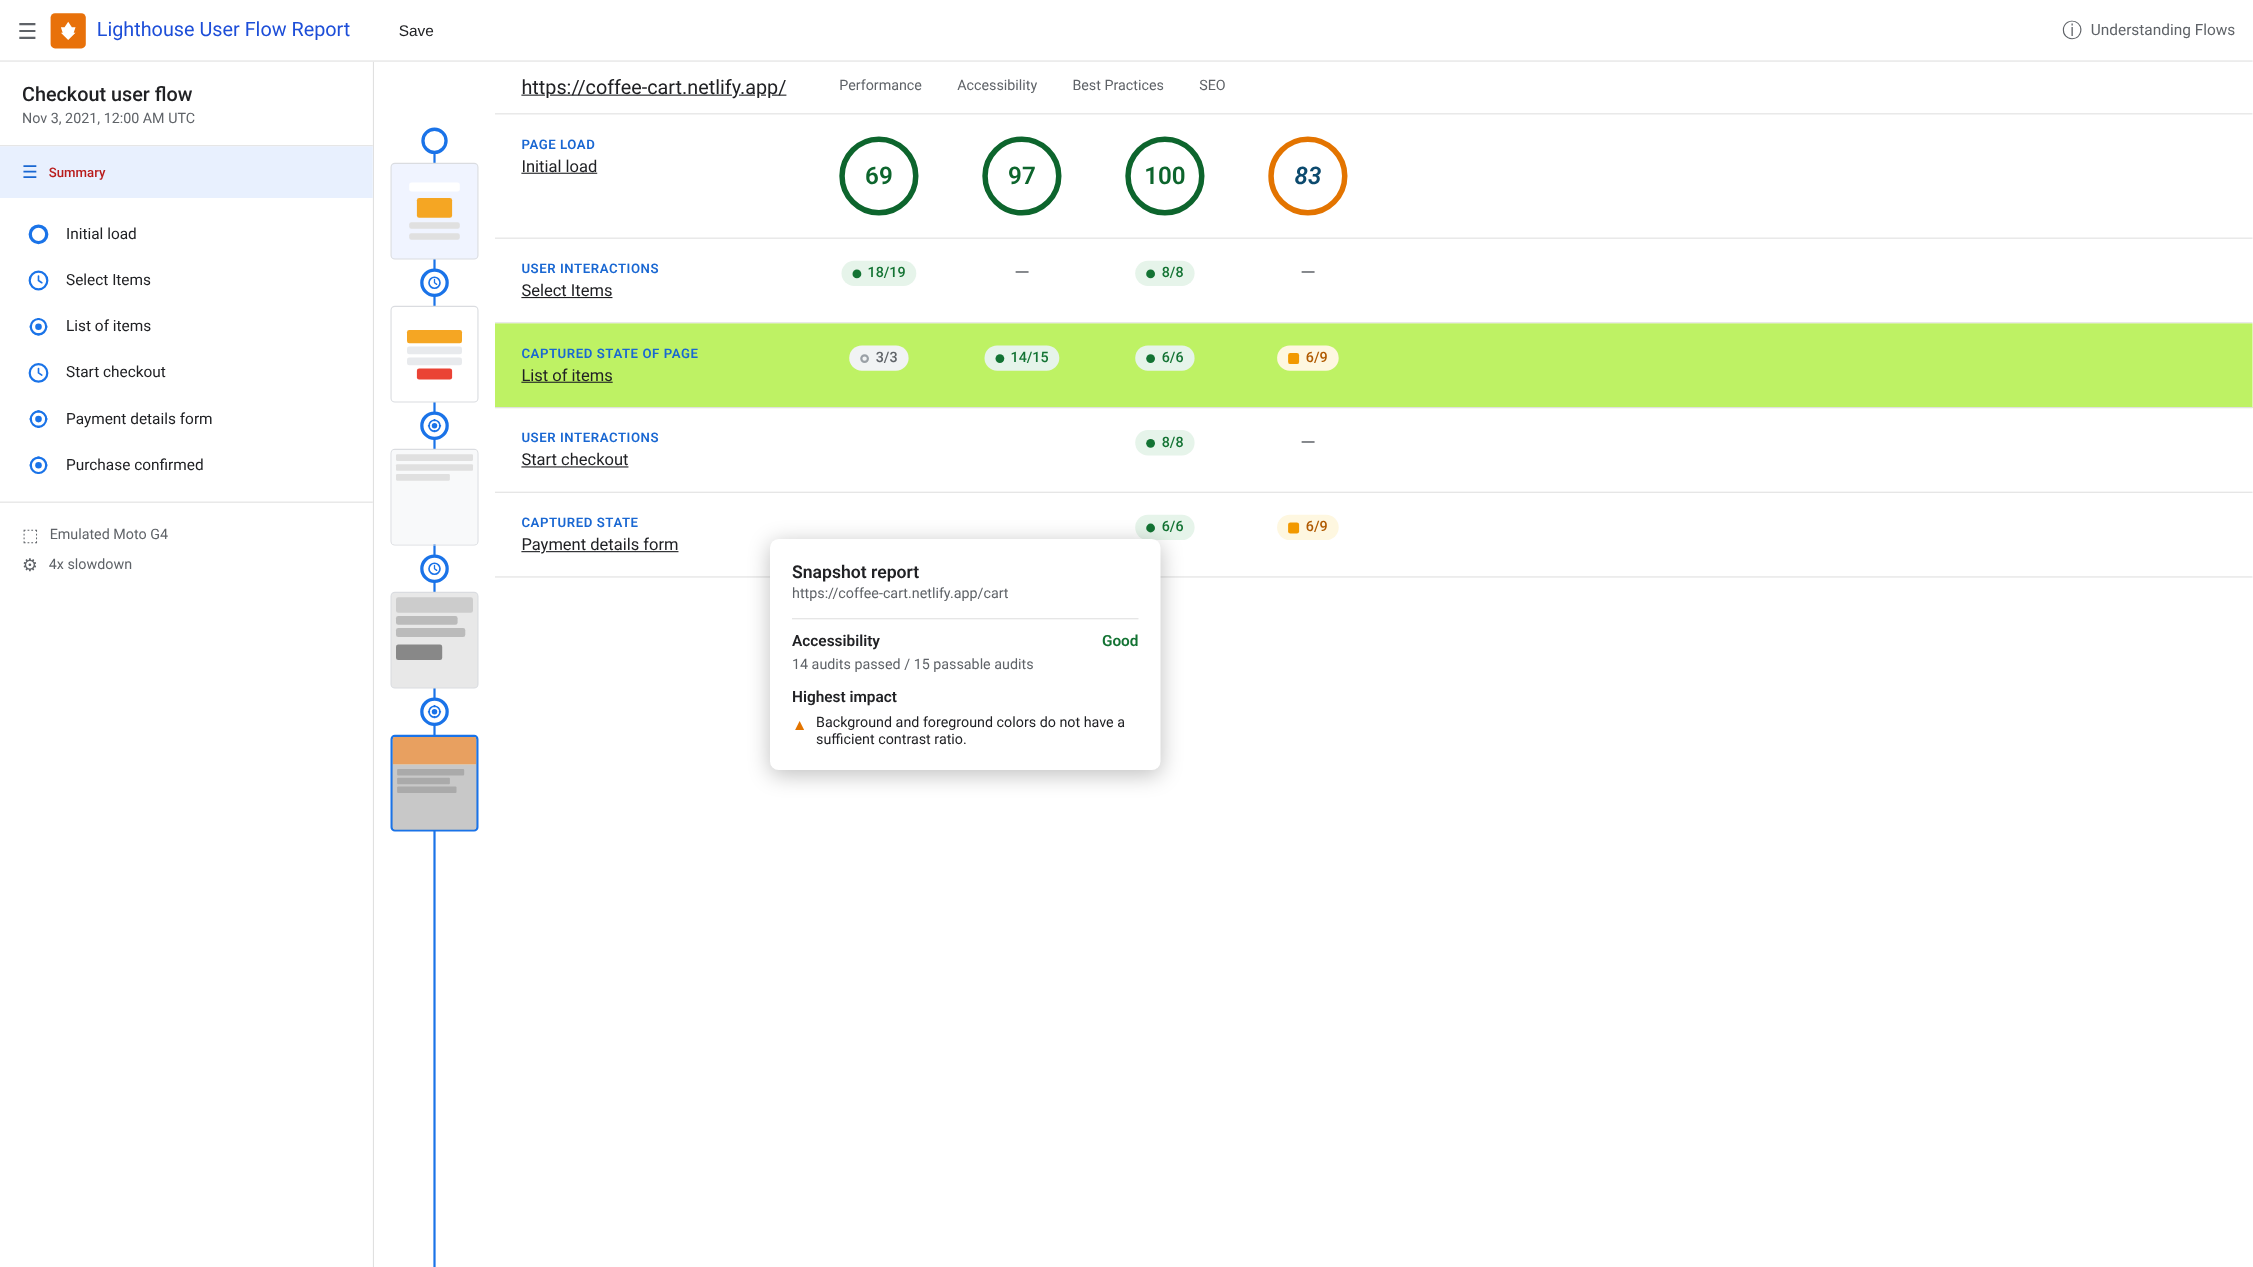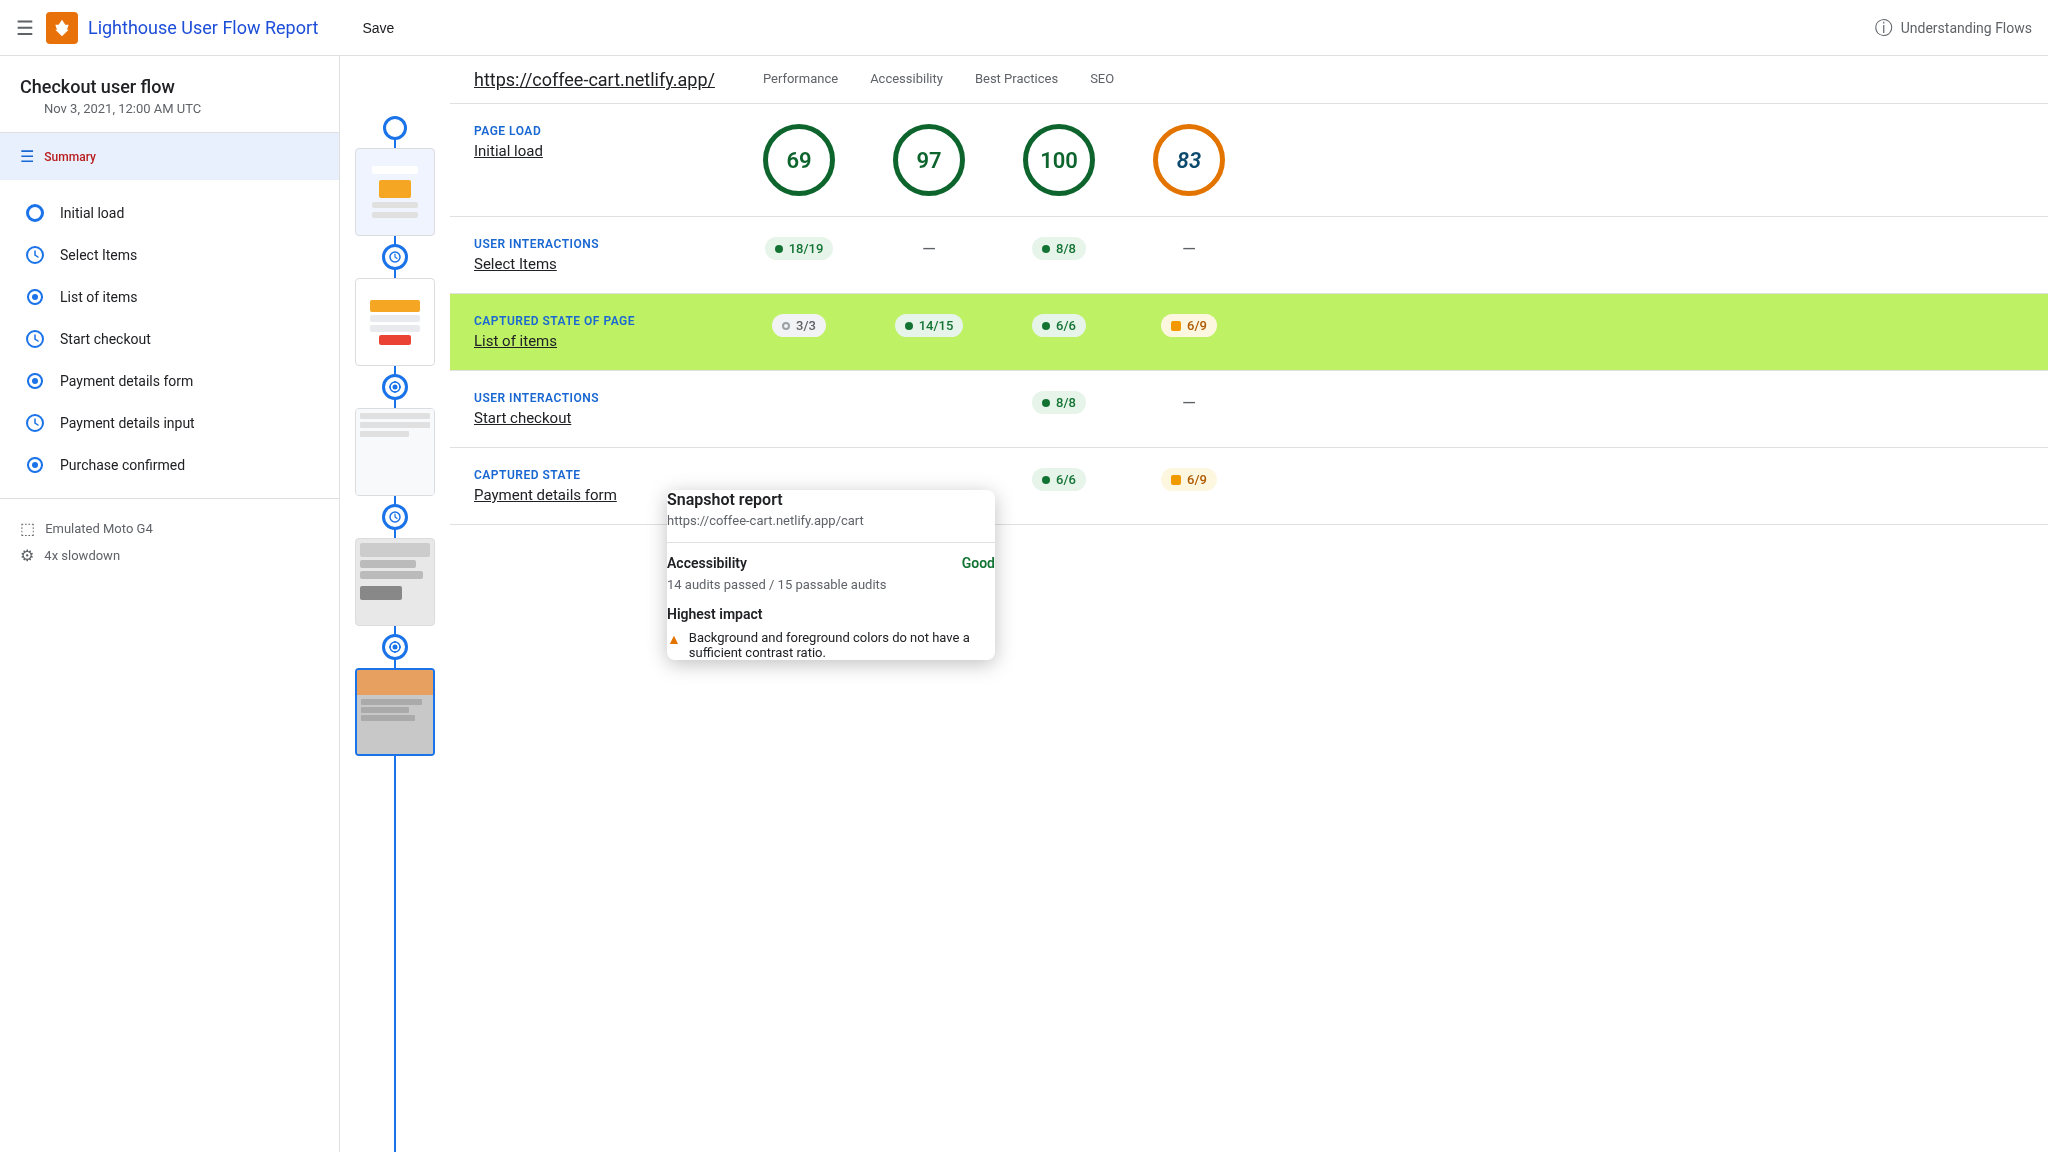--- a/index.html
+++ b/index.html
@@ -18,21 +18,21 @@
     .header-save { font-size: 14px; color: #202124; cursor: pointer; background: none; border: none; padding: 6px 12px; }
     .header-right { margin-left: auto; display: flex; align-items: center; gap: 8px; color: #5f6368; cursor: pointer; }
     .header-right .help-icon { font-size: 18px; }
 
     
     .layout { display: flex; height: calc(100vh - 56px); }
 
     
     .sidebar { width: 340px; min-width: 340px; border-right: 1px solid #e0e0e0; overflow-y: auto; background: #fff; }
     .sidebar-flow-title { padding: 20px 20px 4px; font-size: 18px; font-weight: 500; }
-    .sidebar-flow-date { padding: 0 20px 16px; font-size: 13px; color: #5f6368; margin-left: 24px; }
+    .sidebar-flow-date { padding: 0 20px 16px; font-size: 13px; color: #5f6368; }
     .sidebar-divider { border: none; border-top: 1px solid #e0e0e0; }
     .sidebar-summary { display: flex; align-items: center; gap: 10px; padding: 14px 20px; background: #e8f0fe; cursor: pointer; }
     .sidebar-summary .icon { color: #1967d2; font-size: 16px; }
     .sidebar-summary-label { font-size: 12px; font-weight: 500; color: #b91c1c; }
     .sidebar-steps { padding: 12px 0; }
     .sidebar-step { display: flex; align-items: center; gap: 14px; padding: 10px 24px; cursor: pointer; }
     .step-icon { width: 22px; height: 22px; display: flex; align-items: center; justify-content: center; flex-shrink: 0; }
     .step-icon-circle { width: 18px; height: 18px; border-radius: 50%; border: 3px solid #1a73e8; background: #fff; }
     .step-label { font-size: 14px; color: #202124; }
     .sidebar-footer { padding: 16px 20px; border-top: 1px solid #e0e0e0; }
@@ -64,25 +64,26 @@
     .score-badge { display: inline-flex; align-items: center; gap: 6px; background: #e6f4ea; border-radius: 12px; padding: 4px 10px; font-size: 13px; font-weight: 500; color: #137333; }
     .score-badge.gray { background: #f1f3f4; color: #5f6368; }
     .score-badge.orange { background: #fef7e0; color: #b05a00; }
     .score-dot { width: 8px; height: 8px; border-radius: 50%; flex-shrink: 0; }
     .score-dot.green { background: #137333; }
     .score-dash { font-size: 18px; color: #5f6368; }
 
     
     .popup {
       position: fixed;
-      left: 667px; top: 490px;
-      width: 328px;
+      left: 700px; top: 490px;
+      width: 355px;
       background: #fff;
       border-radius: 8px;
       box-shadow: 0 4px 20px rgba(0,0,0,0.25);
+      padding: 20px;
       z-index: 100;
     }
     .popup-title { font-size: 16px; font-weight: 600; margin-bottom: 4px; }
     .popup-url { font-size: 13px; color: #5f6368; margin-bottom: 14px; }
     .popup-divider { border: none; border-top: 1px solid #e0e0e0; margin: 12px 0; }
     .popup-section-title { font-size: 14px; font-weight: 600; }
     .popup-section-value { font-size: 14px; font-weight: 600; color: #137333; }
     .popup-section-row { display: flex; justify-content: space-between; align-items: center; margin-bottom: 6px; }
     .popup-section-desc { font-size: 13px; color: #5f6368; margin-bottom: 14px; }
     .popup-highest-title { font-size: 14px; font-weight: 600; margin-bottom: 8px; }
@@ -167,29 +168,20 @@
             <circle cx="10" cy="10" r="3" fill="#1a73e8"></circle>
             <line x1="10" y1="2" x2="10" y2="4" stroke="#1a73e8" stroke-width="2"></line>
             <line x1="10" y1="16" x2="10" y2="18" stroke="#1a73e8" stroke-width="2"></line>
             <line x1="2" y1="10" x2="4" y2="10" stroke="#1a73e8" stroke-width="2"></line>
             <line x1="16" y1="10" x2="18" y2="10" stroke="#1a73e8" stroke-width="2"></line>
           </svg>
         </div>
         <span class="step-label">Payment details form</span>
       </div>
 
-      <div class="sidebar-step">
-        <div class="step-icon">
-          <svg width="20" height="20" viewBox="0 0 20 20" fill="none">
-            <circle cx="10" cy="10" r="8" stroke="#1a73e8" stroke-width="2" fill="none"></circle>
-            <path d="M10 6v4l3 2" stroke="#1a73e8" stroke-width="1.5" stroke-linecap="round"></path>
-          </svg>
-        </div>
-        <span class="step-label">Payment details input</span>
-      </div>
 
       <div class="sidebar-step">
         <div class="step-icon">
           <svg width="20" height="20" viewBox="0 0 20 20" fill="none">
             <circle cx="10" cy="10" r="7" stroke="#1a73e8" stroke-width="2" fill="none"></circle>
             <circle cx="10" cy="10" r="3" fill="#1a73e8"></circle>
             <line x1="10" y1="2" x2="10" y2="4" stroke="#1a73e8" stroke-width="2"></line>
             <line x1="10" y1="16" x2="10" y2="18" stroke="#1a73e8" stroke-width="2"></line>
             <line x1="2" y1="10" x2="4" y2="10" stroke="#1a73e8" stroke-width="2"></line>
             <line x1="16" y1="10" x2="18" y2="10" stroke="#1a73e8" stroke-width="2"></line>

